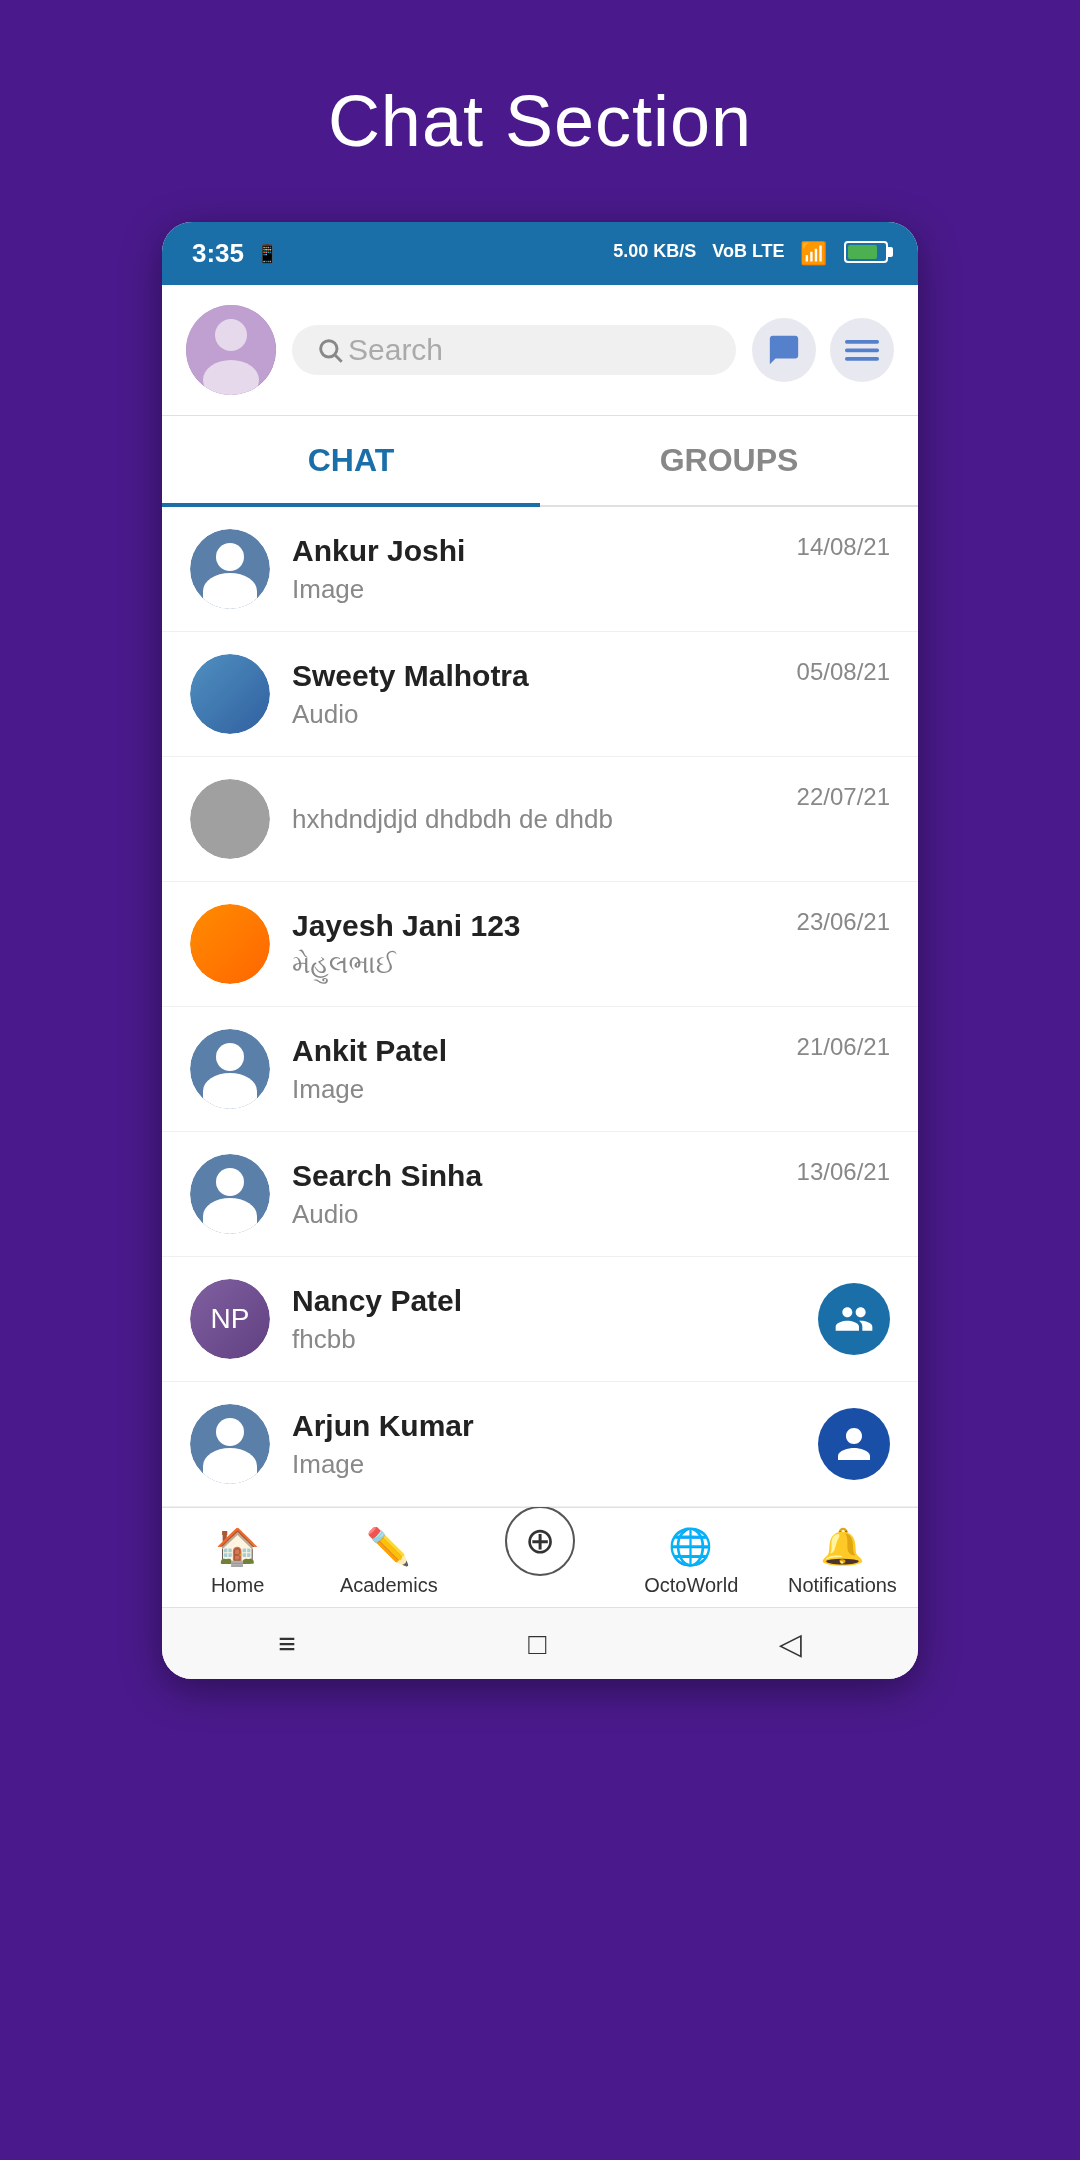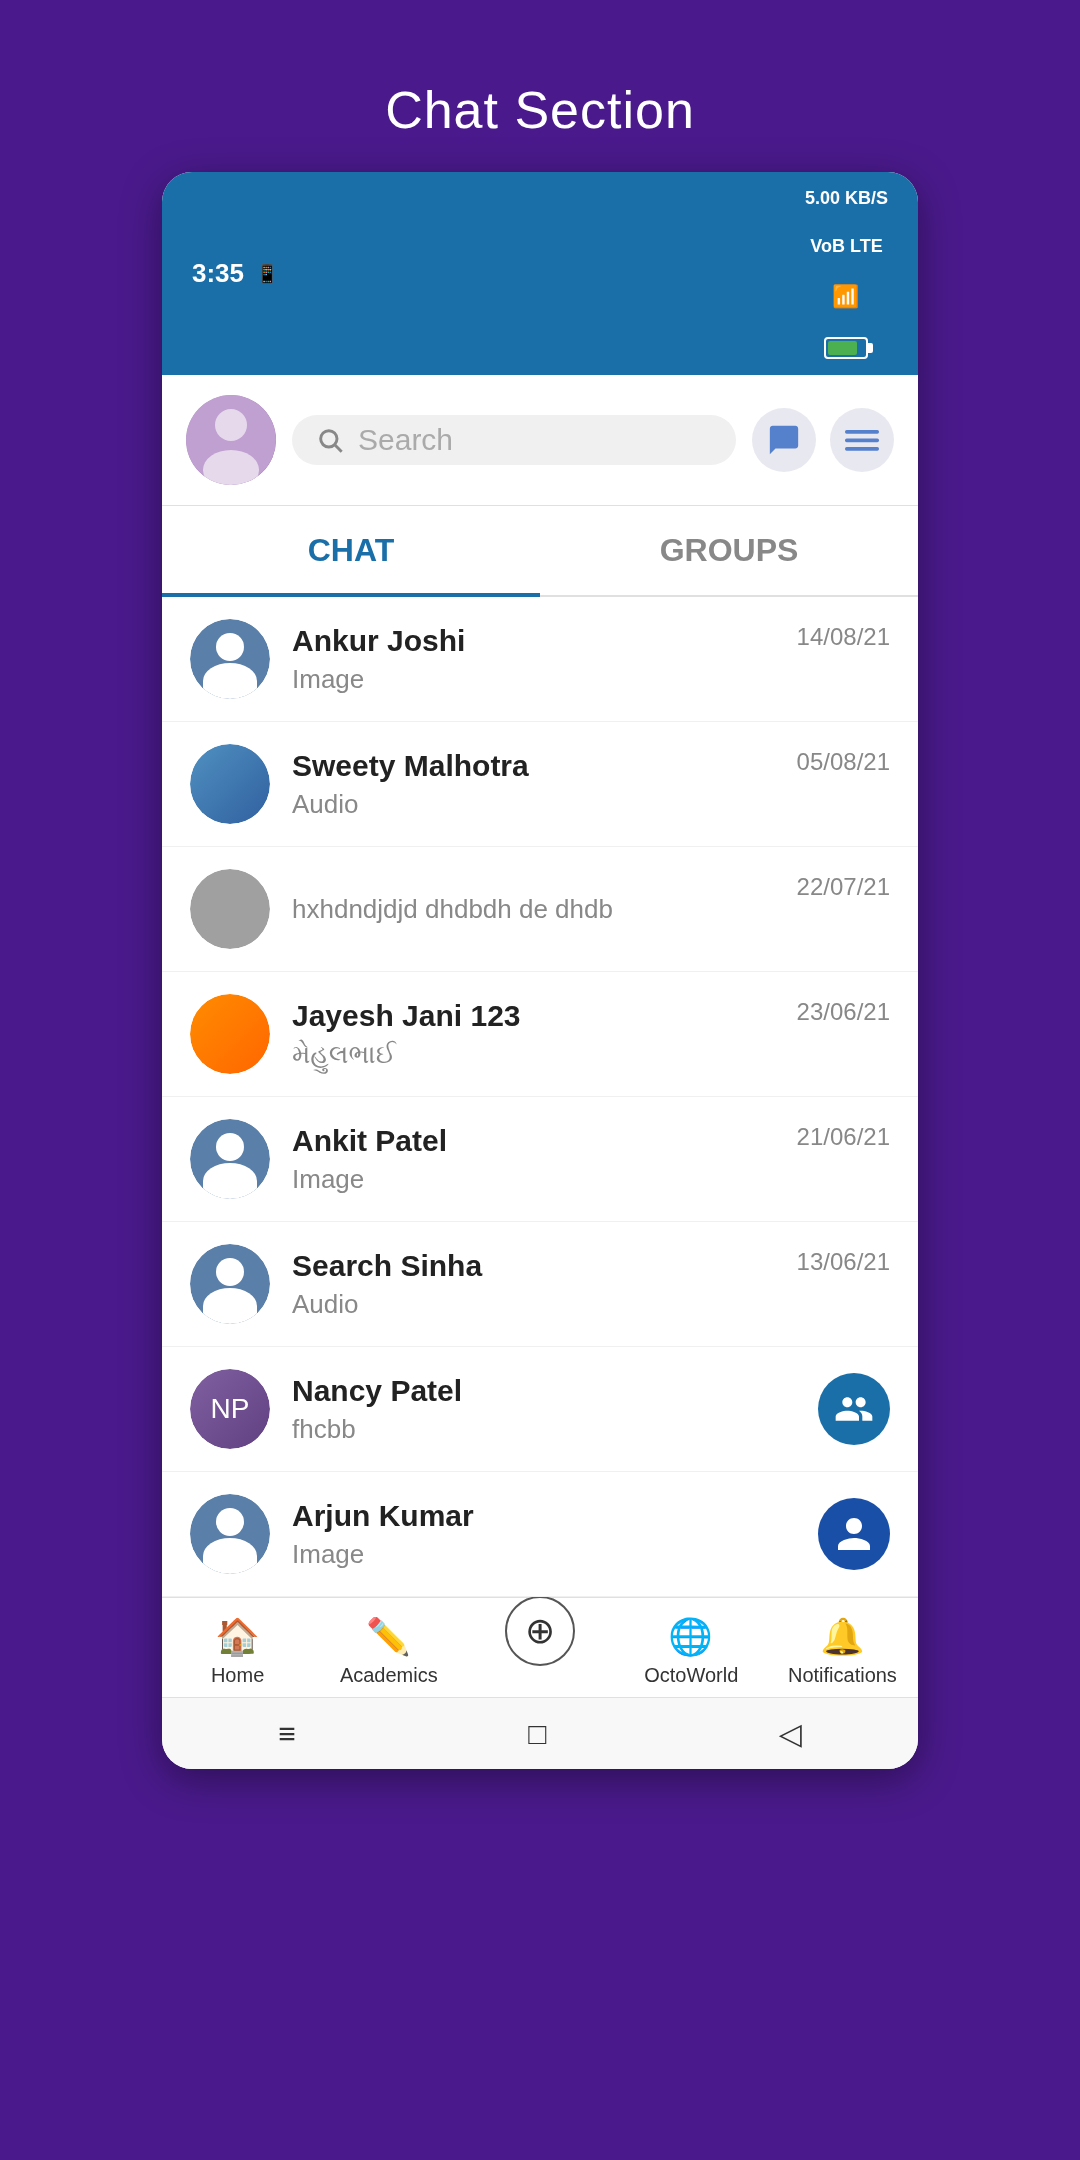--- a/index.html
+++ b/index.html
@@ -8,24 +8,24 @@
       height: 2160px;
       background-color: #4a1a8c;
       display: flex;
       flex-direction: column;
       align-items: center;
       font-family: 'Segoe UI', Arial, sans-serif;
       overflow: hidden;
     }
     .page-title {
       color: white;
-      font-size: 52px;
+      font-size: 72px;
       font-weight: 400;
       margin-top: 80px;
-      margin-bottom: 32px;
+      margin-bottom: 60px;
       letter-spacing: 1px;
     }
     .phone-frame {
       width: 756px;
       background: white;
       border-radius: 30px;
       overflow: hidden;
       display: flex;
       flex-direction: column;
       box-shadow: 0 10px 40px rgba(0,0,0,0.4);
@@ -35,21 +35,21 @@
       background: #1a6fa8;
       color: white;
       display: flex;
       justify-content: space-between;
       align-items: center;
       padding: 16px 30px;
       font-size: 26px;
       font-weight: 600;
     }
     .status-left { display: flex; align-items: center; gap: 12px; }
-    .status-right { display: flex; align-items: center; gap: 27px; font-size: 22px; flex-direction: column; }
+    .status-right { display: flex; gap: 16px; font-size: 22px; }
     .battery-icon {
       width: 44px; height: 22px;
       border: 2px solid white;
       border-radius: 4px;
       display: inline-flex;
       align-items: center;
       padding: 2px;
       position: relative;
     }
     .battery-icon::after {
@@ -87,21 +87,21 @@
       justify-content: center;
     }
     .avatar-main svg { width: 90px; height: 90px; }
     .search-bar {
       flex: 1;
       display: flex;
       align-items: center;
       background: #f0f0f0;
       border-radius: 30px;
       padding: 8px 24px;
-      gap: 14px;
+      gap: 4px;
     }
     .search-icon-svg { color: #888; width: 28px; height: 28px; }
     .search-text { color: #aaa; font-size: 30px; }
     .header-actions { display: flex; gap: 14px; }
     .header-btn {
       width: 64px; height: 64px;
       border-radius: 50%;
       background: #e8e8f0;
       display: flex;
       align-items: center;

